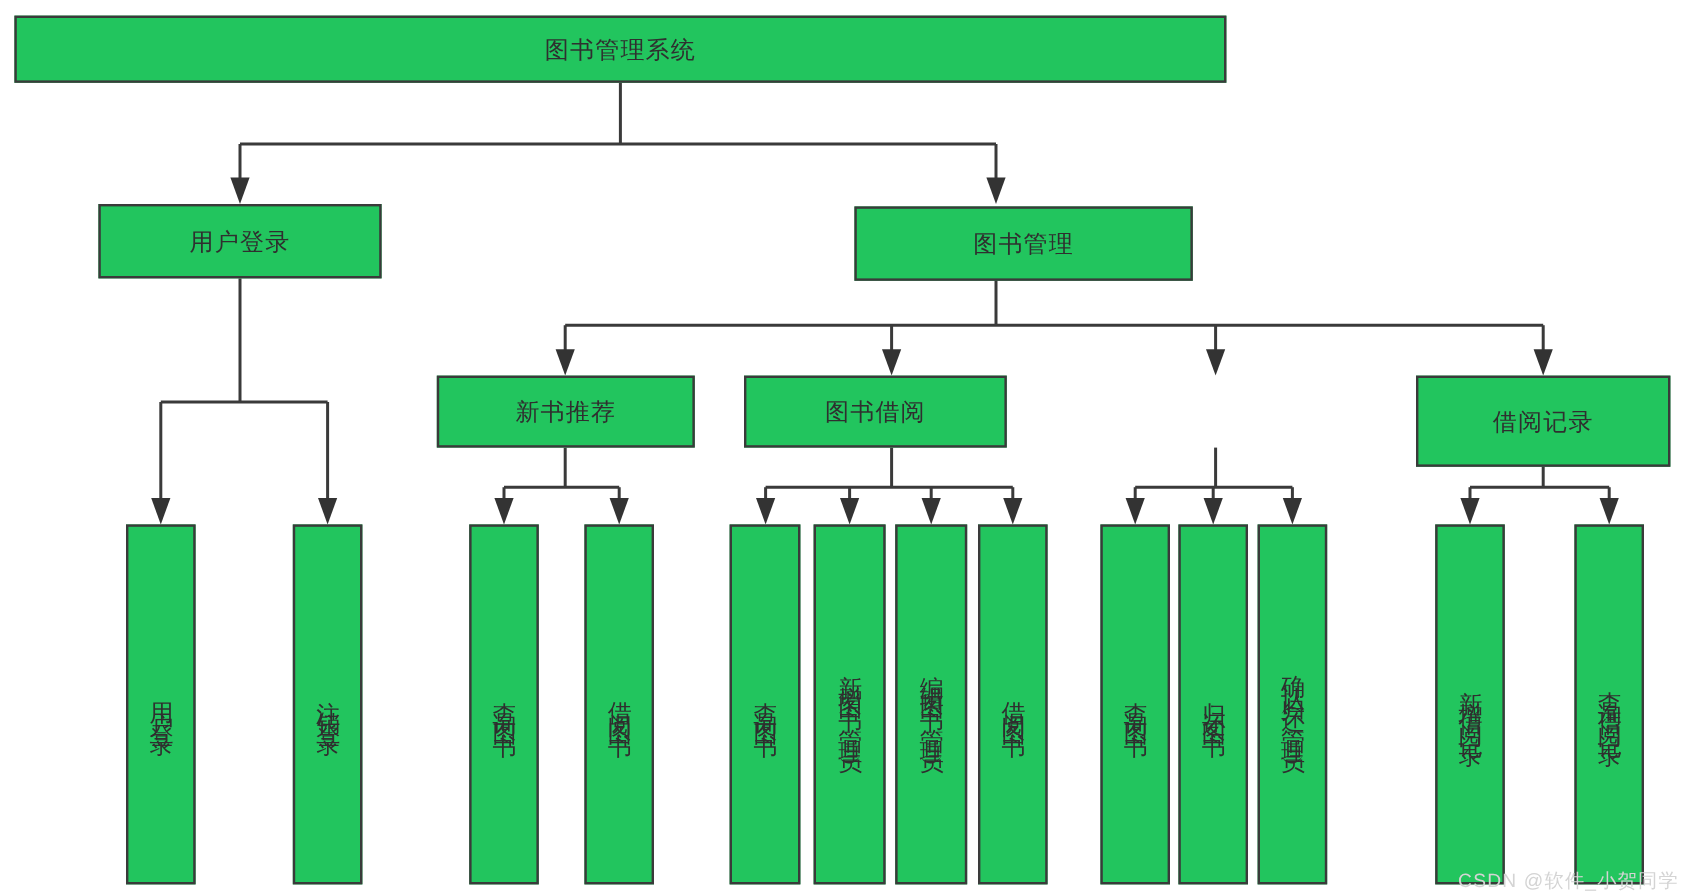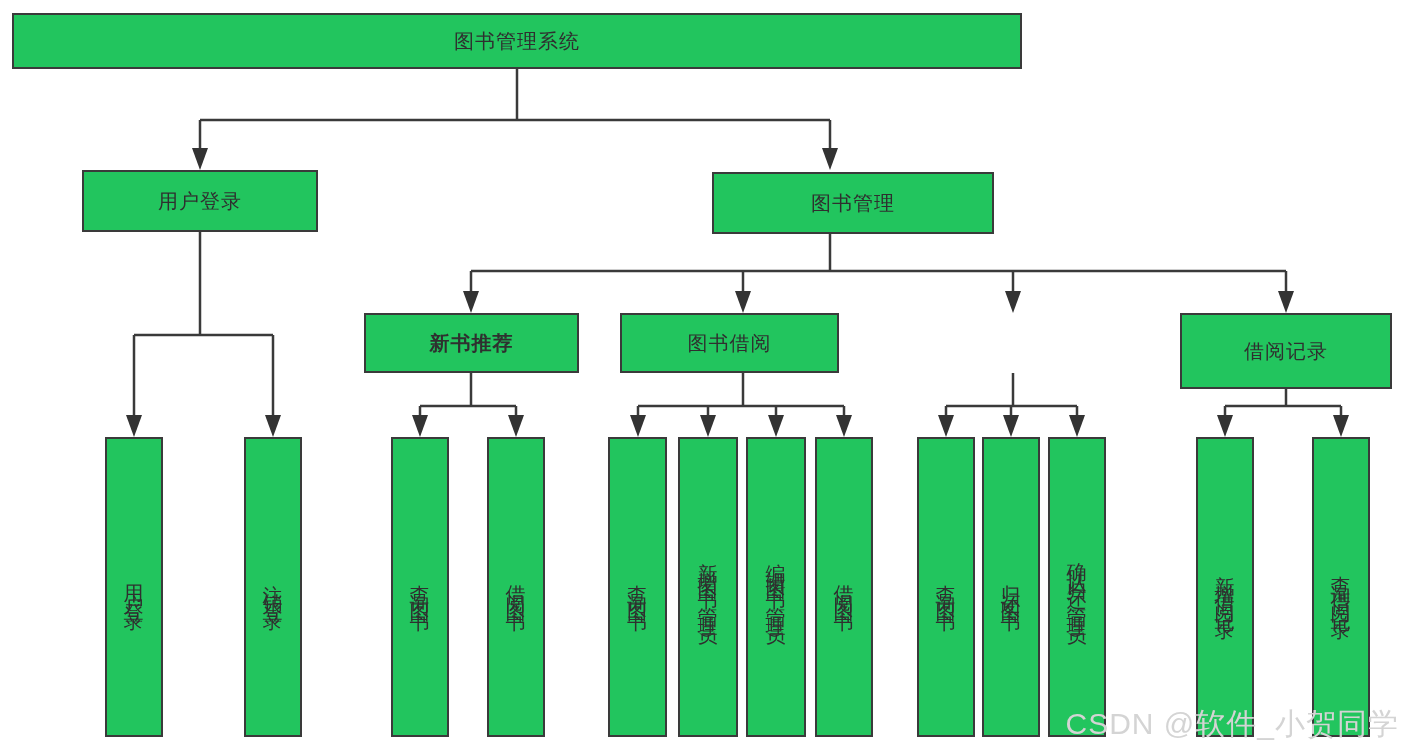--- a/index.html
+++ b/index.html
@@ -29,21 +29,21 @@
     writing-mode:vertical-rl;
     text-orientation:mixed;
     font-size:20px;
     letter-spacing:9px;
     line-height:1;
     color:#2f2f2f;
   }
   .watermark{
     position:absolute;
     right:6px;bottom:2px;
-    font-size:30px;
+    font-size:16px;
     color:#d4d4d4;
     letter-spacing:1px;
     white-space:nowrap;
     z-index:5;
   }
 </style>
 </head>
 <body>
 
 <div class="stage">
@@ -121,21 +121,21 @@
     <span>图书管理</span>
   </div>
 
   <div class="node vbox" style="left:105px;top:437px;width:58px;height:300px;">
     <span>用户登录</span>
   </div>
   <div class="node vbox" style="left:244px;top:437px;width:58px;height:300px;">
     <span>注销登录</span>
   </div>
 
-  <div class="node hbox" style="left:364px;top:313px;width:215px;height:60px;font-weight:bold;">
+  <div class="node hbox" style="left:364px;top:313px;width:215px;height:60px;">
     <span>新书推荐</span>
   </div>
   <div class="node hbox" style="left:620px;top:313px;width:219px;height:60px;">
     <span>图书借阅</span>
   </div>
   <div class="node hbox" style="left:1180px;top:313px;width:212px;height:76px;">
     <span>借阅记录</span>
   </div>
 
   <div class="node vbox" style="left:391px;top:437px;width:58px;height:300px;">

